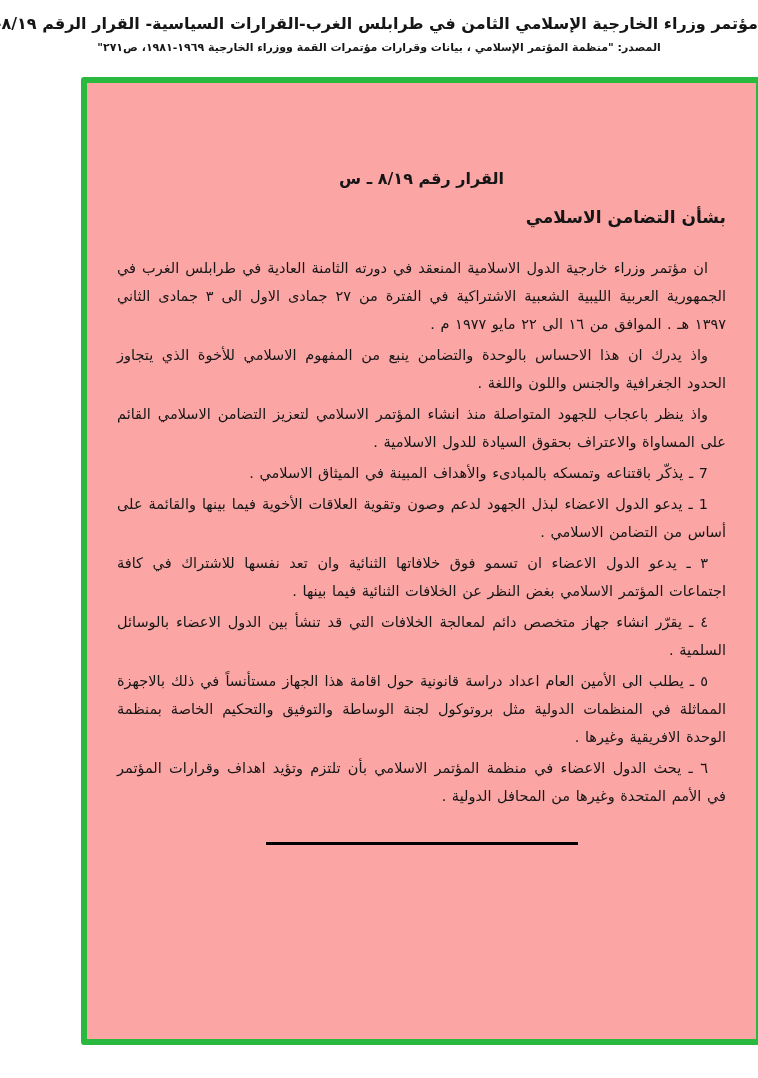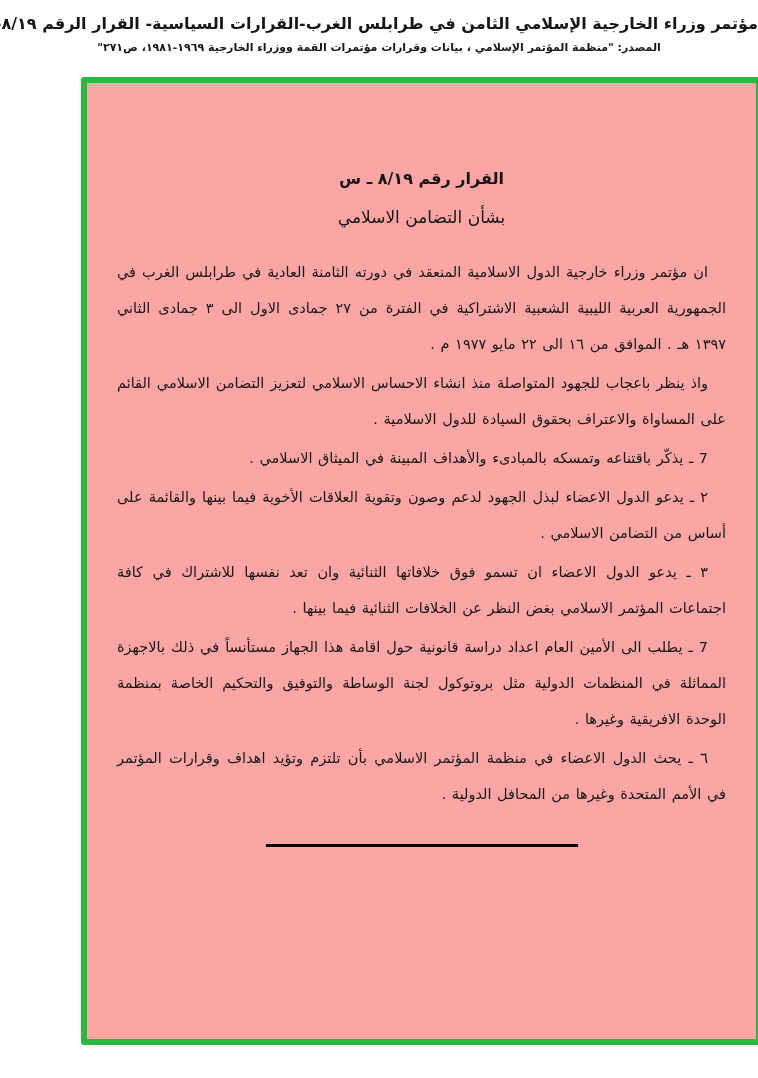--- a/index.html
+++ b/index.html
@@ -49,28 +49,27 @@
   }
   .doc-title {
     font-size: 16px;
     font-weight: bold;
     text-align: center;
     margin: 0 0 13px 0;
     line-height: 24px;
   }
   .doc-subtitle {
     font-size: 17px;
-    font-weight: normal;
-    text-align: center;
+    font-weight: bold;
     margin: 0 0 24px 0;
     line-height: 26px;
   }
   .para {
     font-size: 14.5px;
-    line-height: 36px;
+    line-height: 28px;
     text-align: justify;
     text-indent: 18px;
     margin: 0 0 3px 0;
     word-spacing: 1px;
   }
   .end-rule {
     width: 312px;
     height: 3px;
     background: #000000;
     margin: 32px auto 0 auto;
@@ -86,26 +85,28 @@
     <div class="header-line2">المصدر: "منظمة المؤتمر الإسلامي ، بيانات وقرارات مؤتمرات القمة ووزراء الخارجية ١٩٦٩-١٩٨١، ص٢٧١"</div>
   </header>
 
   <div class="green-frame">
     <div class="doc-content">
 
       <h1 class="doc-title">القرار رقم ٨/١٩ ـ س</h1>
       <h2 class="doc-subtitle">بشأن التضامن الاسلامي</h2>
 
       <p class="para">ان مؤتمر وزراء خارجية الدول الاسلامية المنعقد في دورته الثامنة العادية في طرابلس الغرب في الجمهورية العربية الليبية الشعبية الاشتراكية في الفترة من ٢٧ جمادى الاول الى ٣ جمادى الثاني ١٣٩٧ هـ . الموافق من ١٦ الى ٢٢ مايو ١٩٧٧ م .</p>
-      <p class="para">واذ ينظر باعجاب للجهود المتواصلة منذ انشاء الاحساس الاسلامي لتعزيز التضامن الاسلامي القائم على المساواة والاعتراف بحقوق السيادة للدول الاسلامية .</p>
+      <p class="para">واذ يدرك ان هذا الاحساس بالوحدة والتضامن ينبع من المفهوم الاسلامي للأخوة الذي يتجاوز الحدود الجغرافية والجنس واللون واللغة .</p>
+      <p class="para">واذ ينظر باعجاب للجهود المتواصلة منذ انشاء المؤتمر الاسلامي لتعزيز التضامن الاسلامي القائم على المساواة والاعتراف بحقوق السيادة للدول الاسلامية .</p>
 
       <p class="para">7 ـ يذكّر باقتناعه وتمسكه بالمبادىء والأهداف المبينة في الميثاق الاسلامي .</p>
-      <p class="para">٢ ـ يدعو الدول الاعضاء لبذل الجهود لدعم وصون وتقوية العلاقات الأخوية فيما بينها والقائمة على أساس من التضامن الاسلامي .</p>
+      <p class="para">1 ـ يدعو الدول الاعضاء لبذل الجهود لدعم وصون وتقوية العلاقات الأخوية فيما بينها والقائمة على أساس من التضامن الاسلامي .</p>
       <p class="para">٣ ـ يدعو الدول الاعضاء ان تسمو فوق خلافاتها الثنائية وان تعد نفسها للاشتراك في كافة اجتماعات المؤتمر الاسلامي بغض النظر عن الخلافات الثنائية فيما بينها .</p>
-      <p class="para">7 ـ يطلب الى الأمين العام اعداد دراسة قانونية حول اقامة هذا الجهاز مستأنساً في ذلك بالاجهزة المماثلة في المنظمات الدولية مثل بروتوكول لجنة الوساطة والتوفيق والتحكيم الخاصة بمنظمة الوحدة الافريقية وغيرها .</p>
+      <p class="para">٤ ـ يقرّر انشاء جهاز متخصص دائم لمعالجة الخلافات التي قد تنشأ بين الدول الاعضاء بالوسائل السلمية .</p>
+      <p class="para">٥ ـ يطلب الى الأمين العام اعداد دراسة قانونية حول اقامة هذا الجهاز مستأنساً في ذلك بالاجهزة المماثلة في المنظمات الدولية مثل بروتوكول لجنة الوساطة والتوفيق والتحكيم الخاصة بمنظمة الوحدة الافريقية وغيرها .</p>
       <p class="para">٦ ـ يحث الدول الاعضاء في منظمة المؤتمر الاسلامي بأن تلتزم وتؤيد اهداف وقرارات المؤتمر في الأمم المتحدة وغيرها من المحافل الدولية .</p>
 
       <div class="end-rule"></div>
 
     </div>
   </div>
 
 </div>
 
 </body></html>

